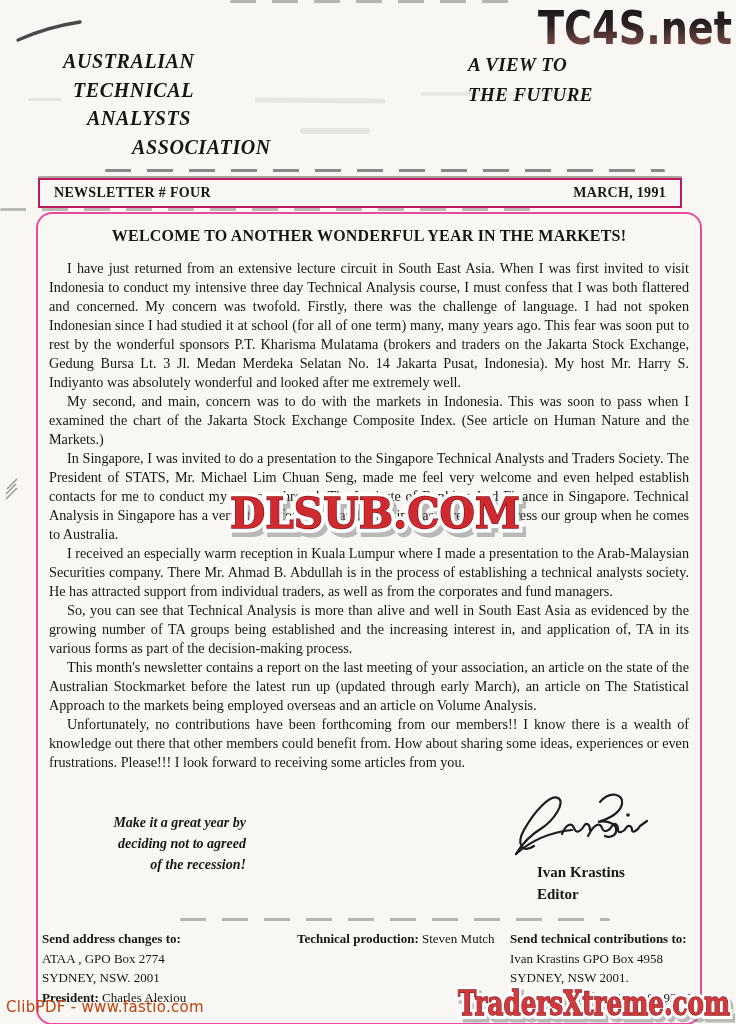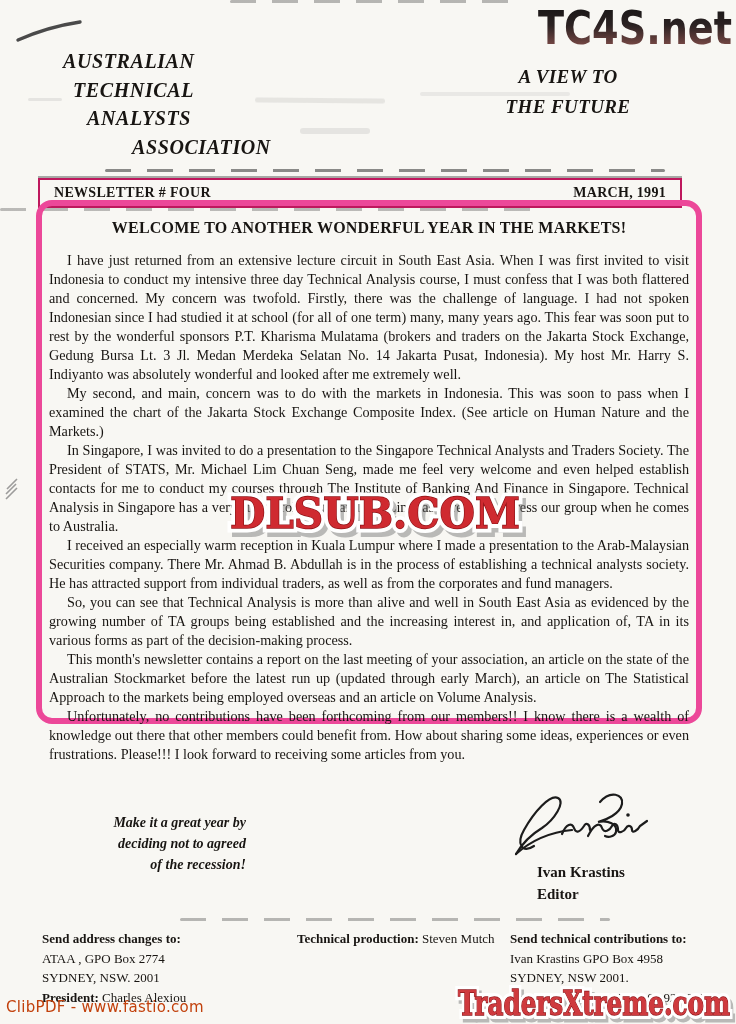--- a/index.html
+++ b/index.html
@@ -10,32 +10,32 @@
   .streak{position:absolute;background:repeating-linear-gradient(90deg,#1c1c1c 0 26px,transparent 26px 42px);
           border-radius:2px;}
   .smudge{position:absolute;background:rgba(40,40,40,0.09);border-radius:3px;filter:blur(0.6px);}
   .pen-stroke{position:absolute;left:14px;top:16px;}
   .margin-scribble{position:absolute;left:3px;top:478px;opacity:.65;}
 
   
   .org{position:absolute;left:63px;top:47px;font-style:italic;font-weight:700;font-size:20px;
        line-height:28.5px;letter-spacing:.6px;}
   .org .l2{margin-left:10px;} .org .l3{margin-left:24px;} .org .l4{margin-left:69px;}
-  .tagline{position:absolute;left:468px;top:62px;width:200px;text-align:center;font-style:italic;
+  .tagline{position:absolute;left:468px;top:50px;width:200px;text-align:left;font-style:italic;
            font-weight:700;font-size:19px;line-height:30px;letter-spacing:.4px;}
   .brand-logo{position:absolute;right:0;top:2px;}
 
   
   .issue-bar{position:absolute;left:38px;top:178px;width:612px;height:26px;border:2px solid #be185d;
              display:flex;justify-content:space-between;align-items:center;padding:0 14px;
              font-weight:700;font-size:14px;letter-spacing:.3px;box-shadow:0 -2px 0 rgba(20,20,20,.35);}
 
   
-  .letter-box{position:absolute;left:36px;top:200px;width:666px;height:524px;
-              border:6px solid #ec4899;border-radius:16px;box-sizing:border-box;}
+  .letter-box{position:absolute;left:36px;top:212px;width:666px;height:813px;
+              border:2px solid #ec4899;border-radius:16px;box-sizing:border-box;}
   .letter-title{margin:13px 10px 0 10px;text-align:center;font-weight:700;font-size:16px;letter-spacing:.2px;}
   .letter-body{width:640px;margin:14px auto 0 auto;font-size:14.2px;line-height:19px;text-align:justify;}
   .letter-body p{margin:0;text-indent:18px;}
 
   
   .closing-note{position:absolute;left:96px;top:812px;width:150px;text-align:right;
                 font-style:italic;font-weight:700;font-size:14px;line-height:21px;}
   .signature{position:absolute;left:512px;top:786px;}
   .sig-name{position:absolute;left:537px;top:864px;font-weight:700;font-size:15px;}
   .sig-title{position:absolute;left:537px;top:886px;font-weight:700;font-size:15px;}

